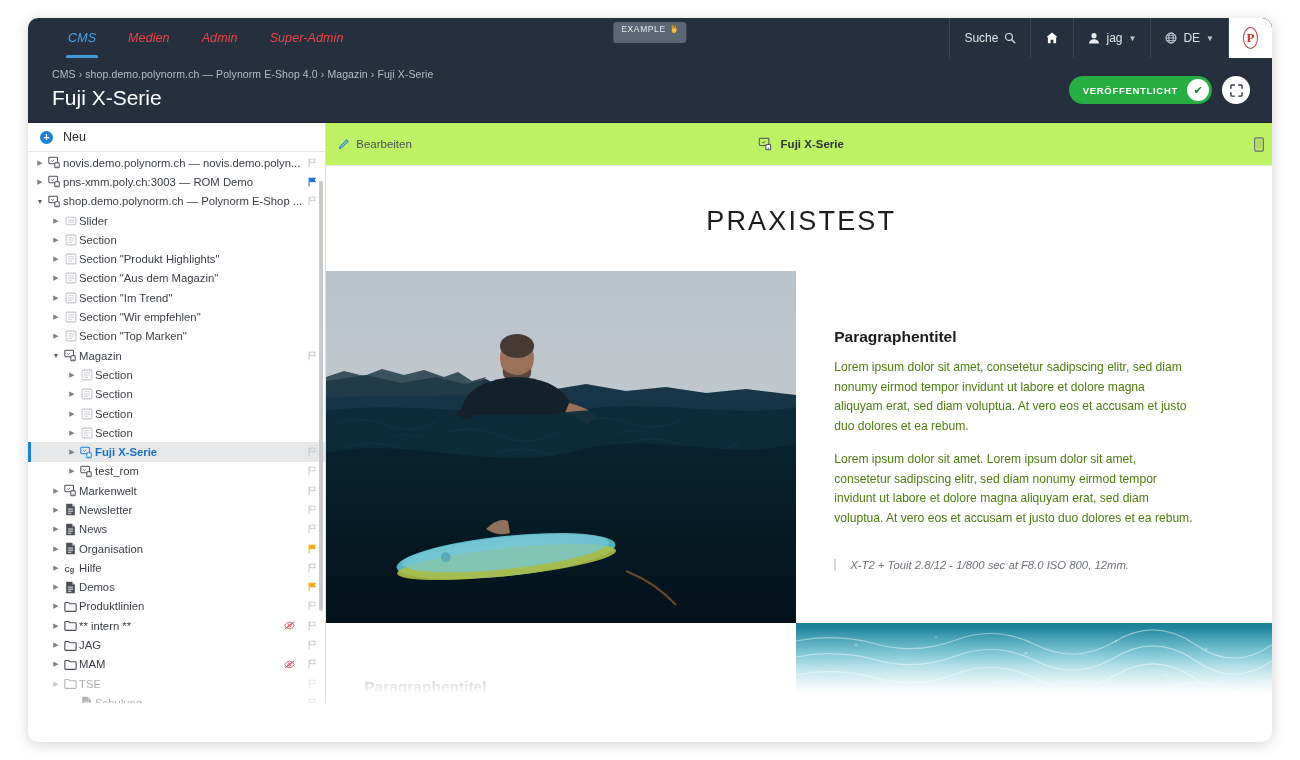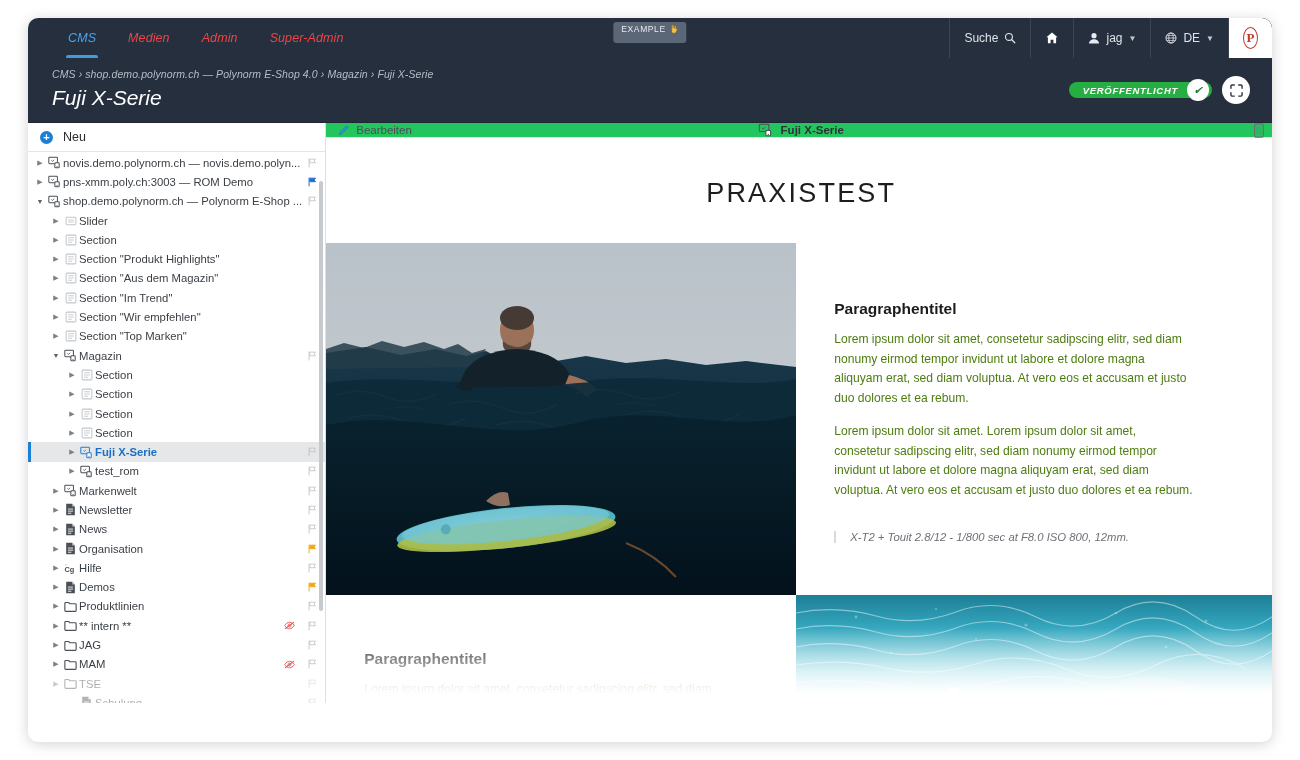--- a/index.html
+++ b/index.html
@@ -81,31 +81,30 @@
     font-family: "Liberation Serif", serif;
   }
   .caret { font-size: 8px; opacity: .85; }
 
   
   .header {
     background: #252f3e;
     padding: 10px 22px 12px 24px;
     position: relative;
     border-bottom: 1px solid #1d2632;
-    font-style: italic;
   }
   .breadcrumb { font-size: 10.5px; color: #b6bcc6; letter-spacing: .1px; }
   .page-title { font-size: 21px; color: #fff; font-weight: normal; margin-top: 6px; }
   .header-actions {
     position: absolute; right: 22px; top: 50%;
     transform: translateY(-50%);
     display: flex; align-items: center; gap: 10px;
   }
   .publish-pill {
-    height: 16px;
+    height: 28px;
     background: #27ae43;
     border-radius: 14px;
     display: flex; align-items: center;
     padding-left: 14px; padding-right: 3px;
     gap: 9px; cursor: pointer;
   }
   .publish-pill .label {
     font-size: 9.5px; color: #fff; letter-spacing: .7px; font-weight: bold;
   }
   .pill-check {
@@ -188,26 +187,26 @@
     position:absolute; right:2px; top:58px; width:4px; height:540px;
   }
   .scroll-thumb {
     position:absolute; right:2px; top:58px; width:4px; height:430px;
     background:#c6c9cd; border-radius:2px;
   }
 
   
   .preview { flex: 1; background: #fff; display:flex; flex-direction:column; }
   .preview-bar {
-    height: 15px;
+    height: 43px;
     border-bottom: 1px solid #e2e5e9;
     display: flex; align-items: center;
     padding: 0 12px;
     position: relative;
-    background: #22c55e;
+    background: #bef264;
   }
   .edit-link {
     display:flex; align-items:center; gap:7px;
     font-size:11.5px; color:#4a4f56; cursor:pointer;
   }
   .pencil { color:#2b7fd0; font-size:11px; }
   .preview-center {
     position:absolute; left:50%; transform:translateX(-50%);
     display:flex; align-items:center; gap:8px;
     font-size:11.5px; color:#2e3338; font-weight:bold;

